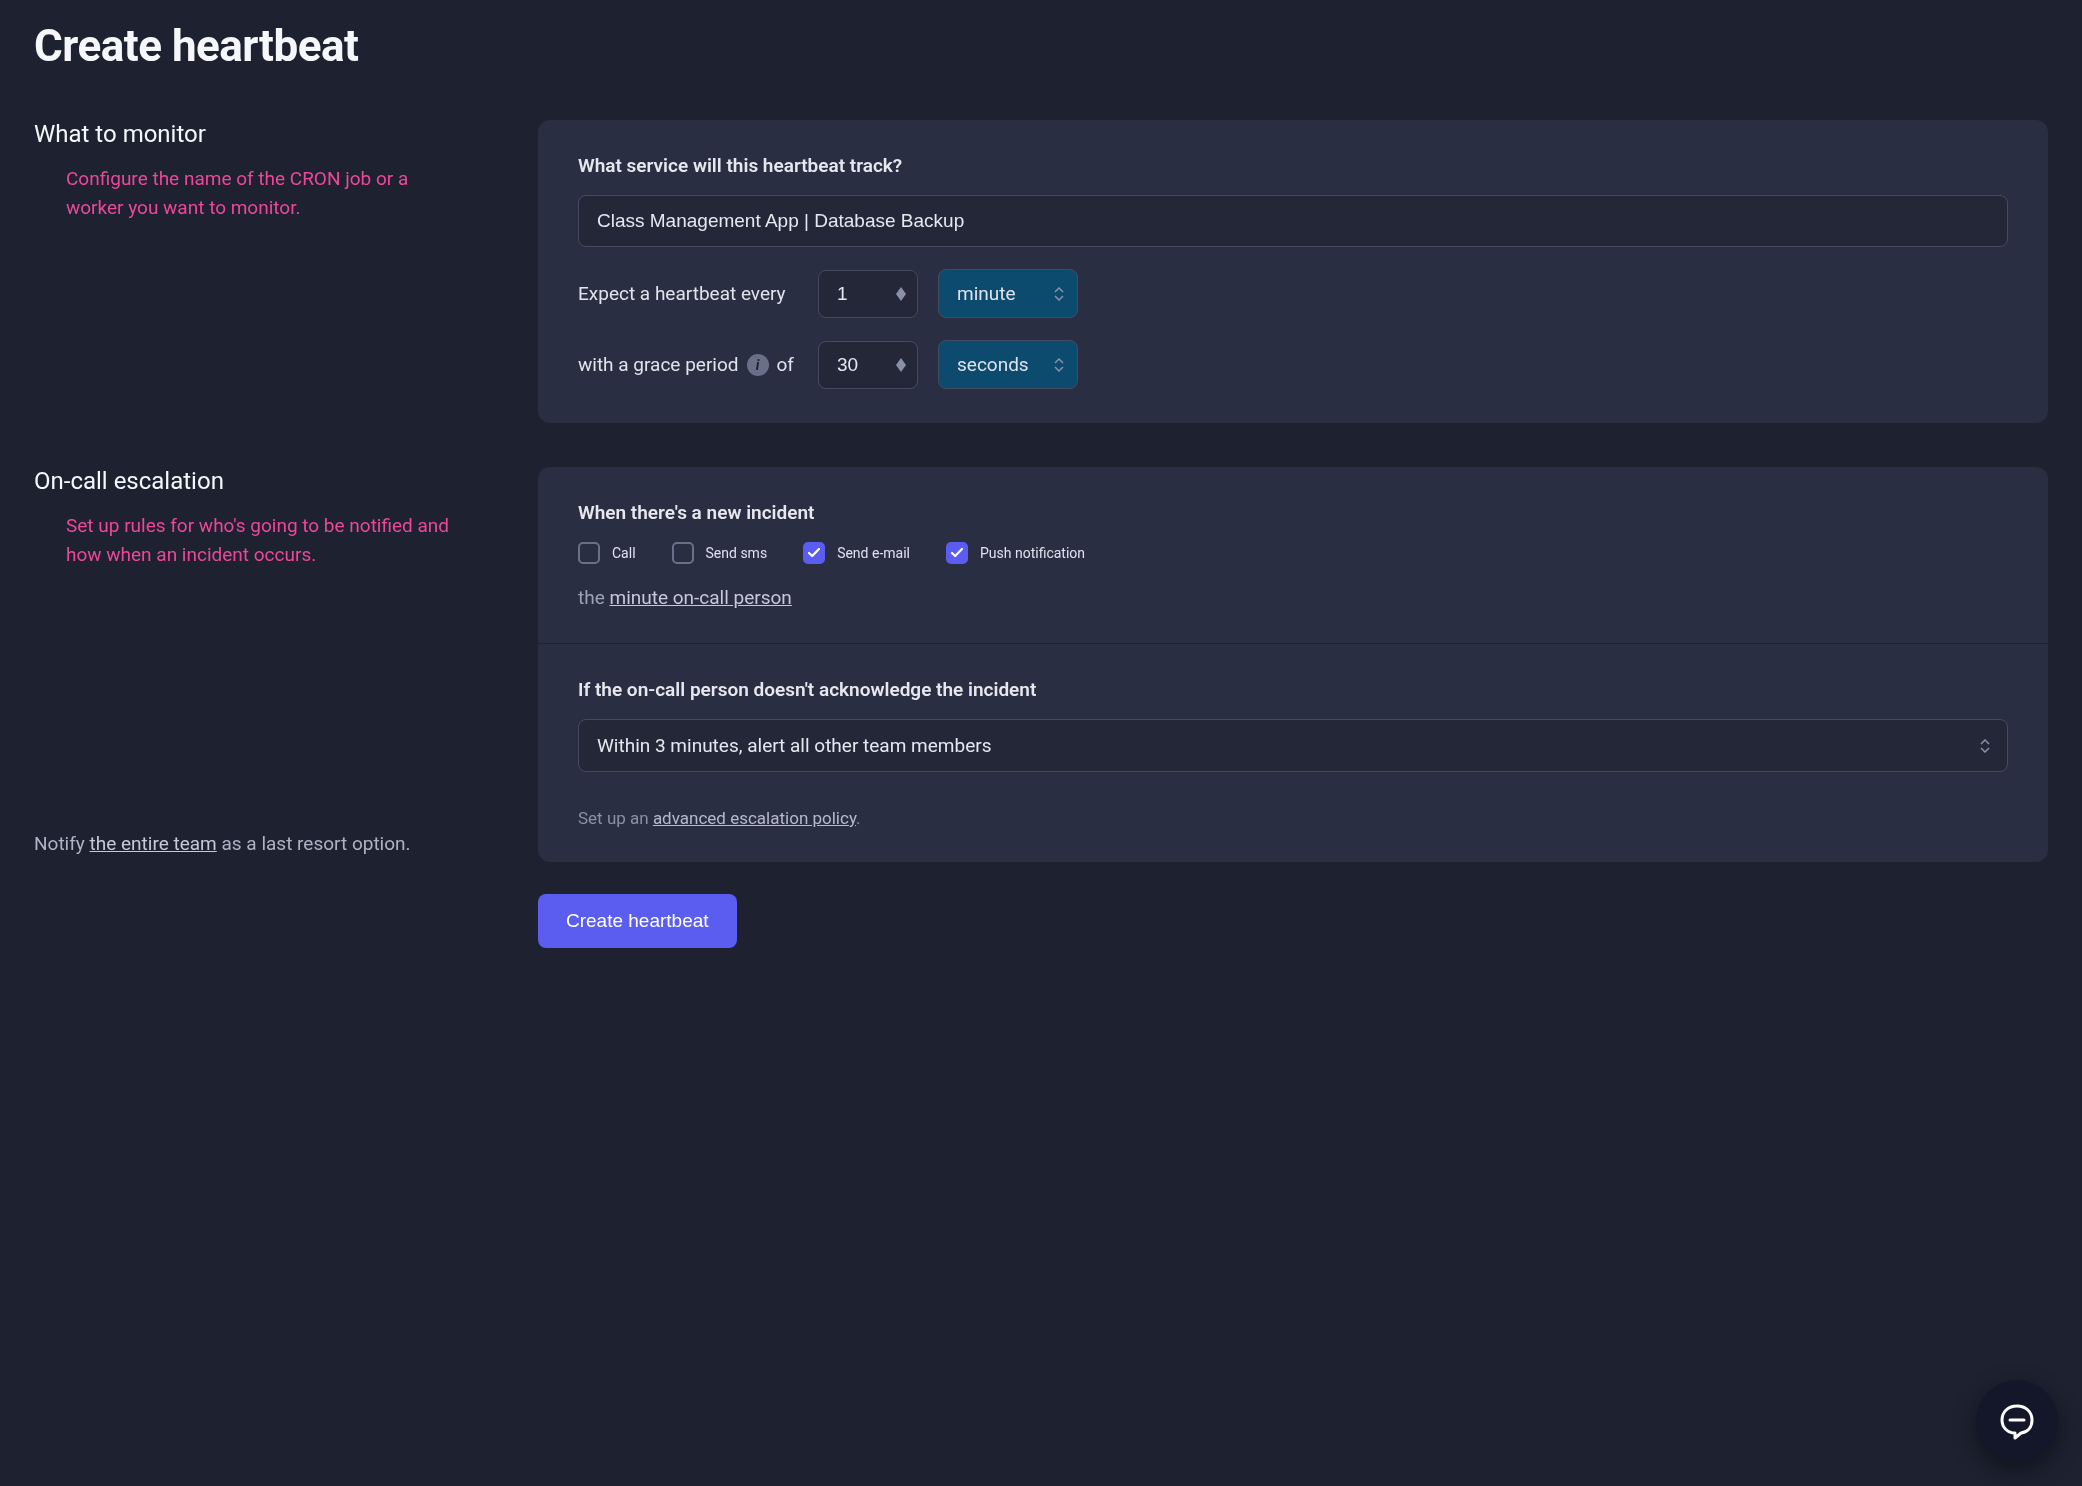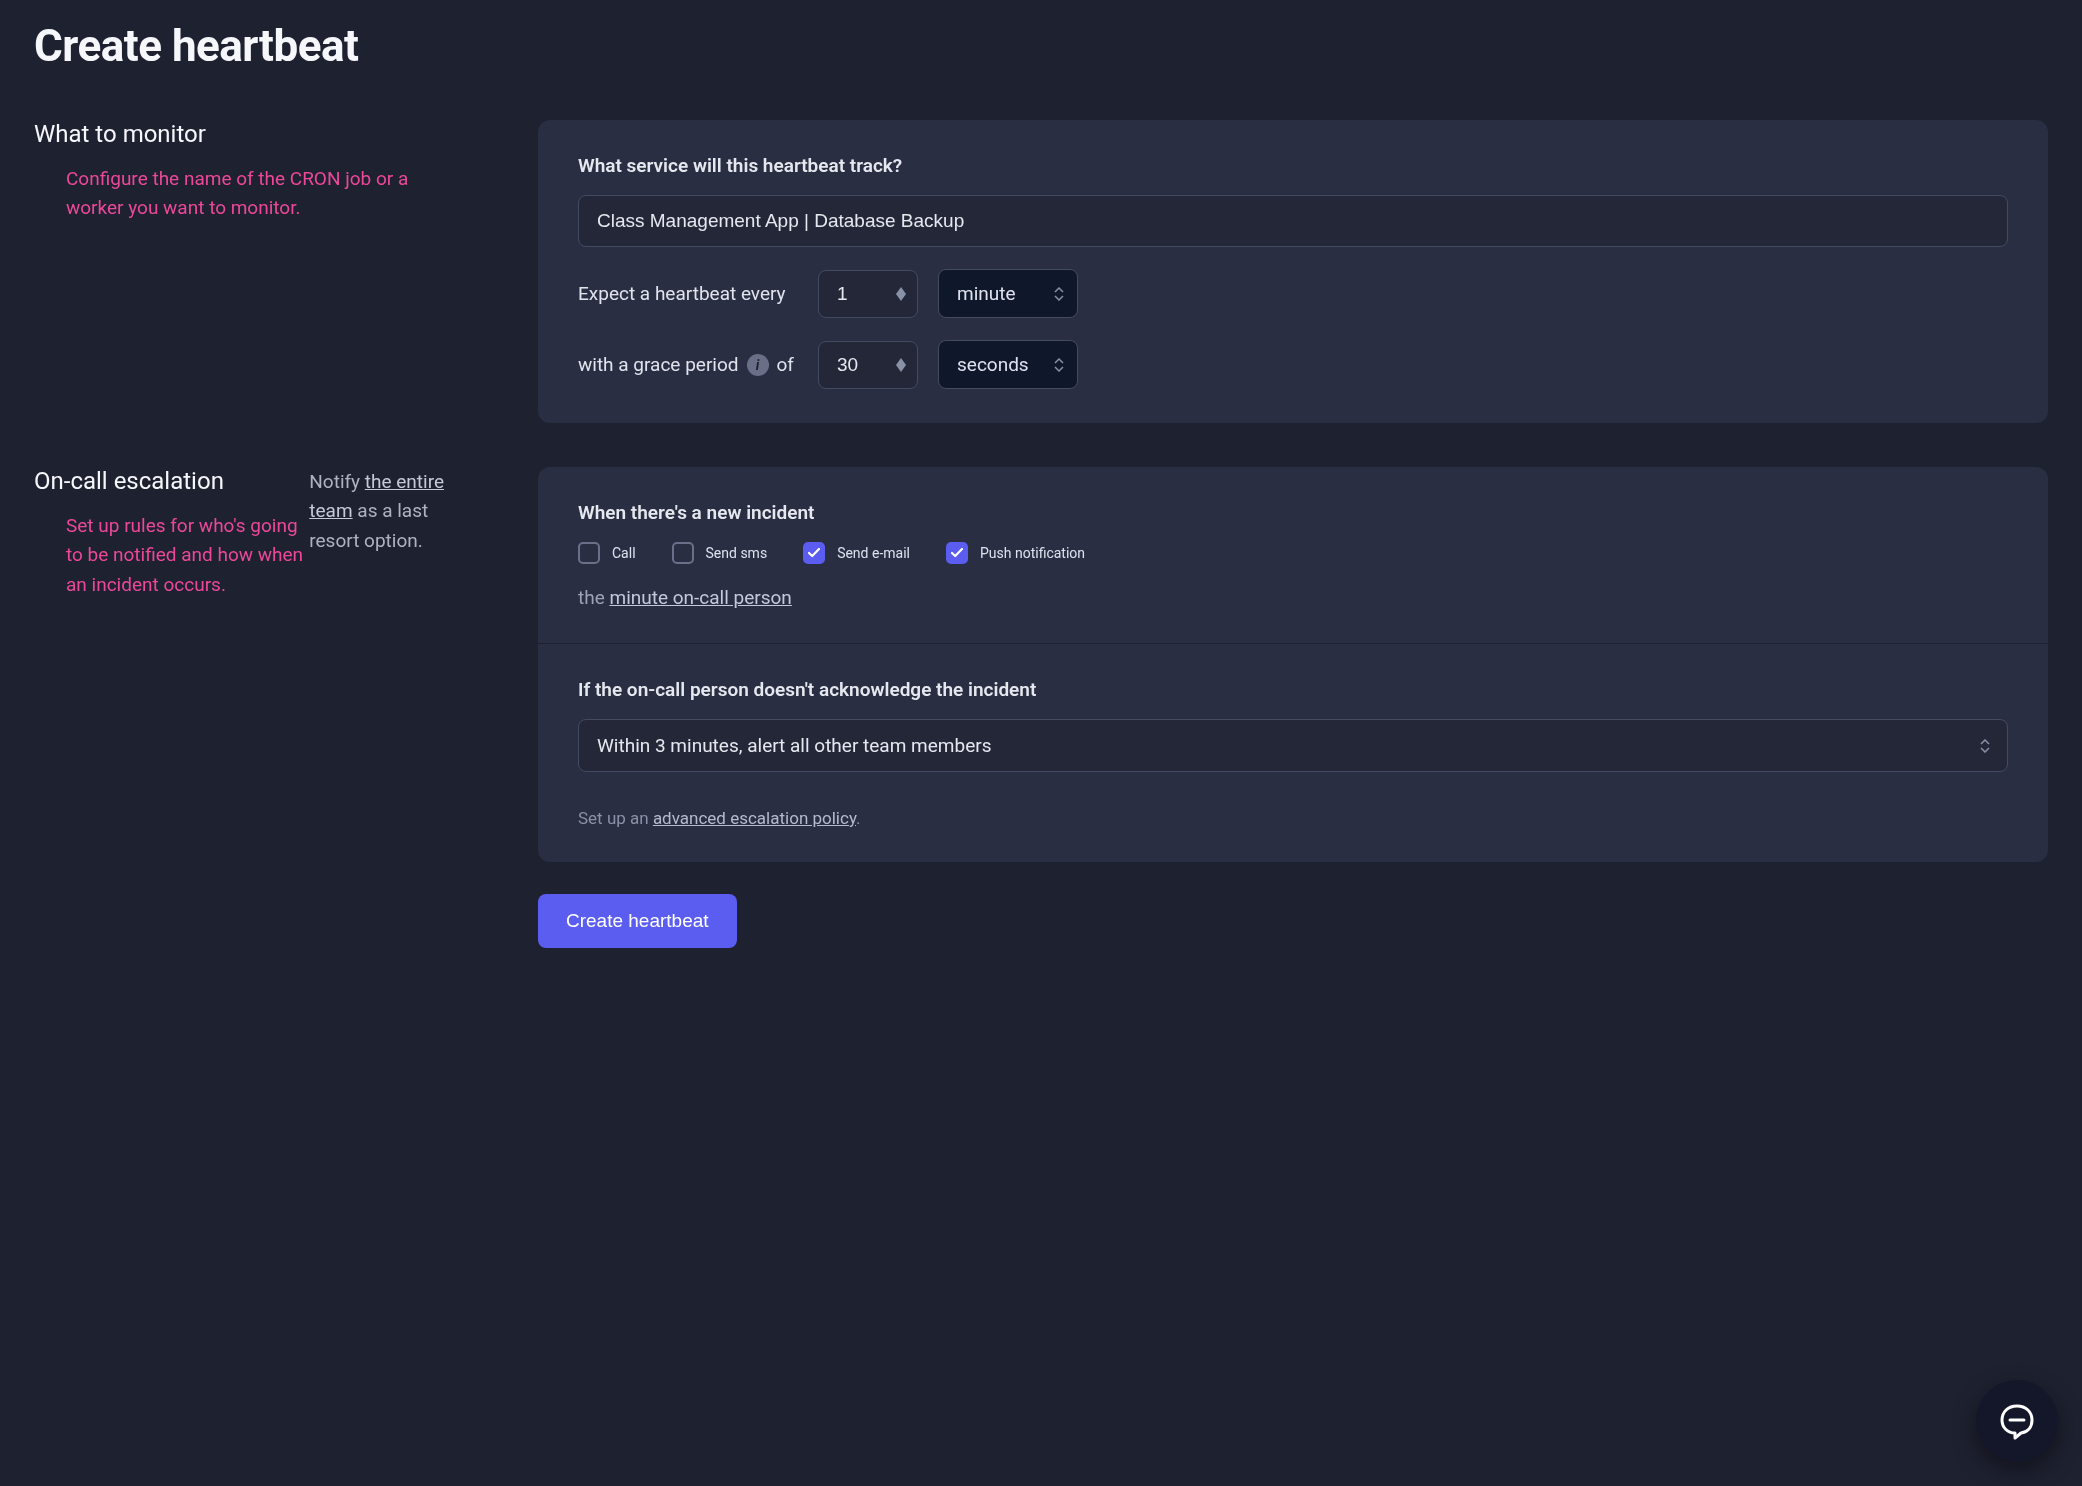--- a/index.html
+++ b/index.html
@@ -111,21 +111,21 @@
       gap: 0;
       pointer-events: none;
     }
     .spin-icon svg { display: block; }
     .select-wrap {
       position: relative;
       display: inline-flex;
     }
     .select-wrap select, .select-wrap .pseudo-select {
       appearance: none;
-      background: #0f172a;
+      background: #0c4a6e;
       border: 1px solid #454a63;
       border-radius: 8px;
       color: #dfe2ee;
       font-size: 19px;
       padding: 12px 42px 12px 18px;
       outline: none;
       min-width: 140px;
       cursor: pointer;
     }
     .select-caret {
@@ -326,21 +326,21 @@
                   <path d="M1 1 L5 5 L9 1" stroke="#8991a8" stroke-width="1.5" fill="none"></path>
                 </svg>
             </span>
           </div>
         </div>
       </div>
     </div>
   </div>
 
   <div class="row">
-    <div class="left-col" style="display:flex;flex-direction:row;">
+    <div class="left-col" style="display:flex;flex-direction:column;">
       <div>
         <div class="section-title">On-call escalation</div>
         <div class="section-desc">Set up rules for who's going to be notified and how when an incident occurs.</div>
       </div>
       <div style="flex:1;"></div>
       <div class="left-note" style="margin-bottom:90px;">
         <span>Notify </span><a href="#">the entire team</a><span> as a last resort option.</span>
       </div>
     </div>
     <div class="right-col">

